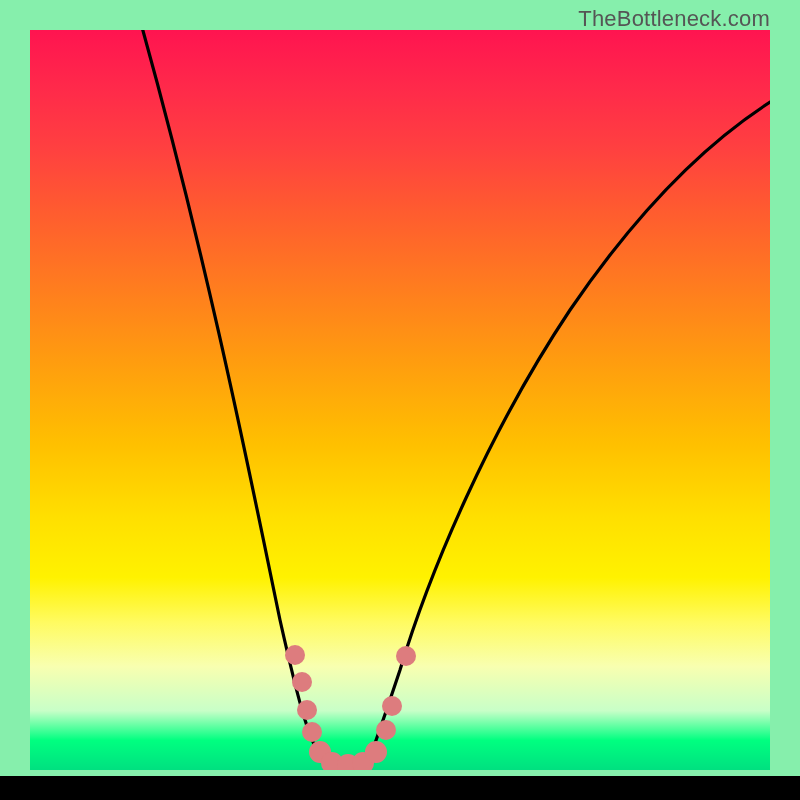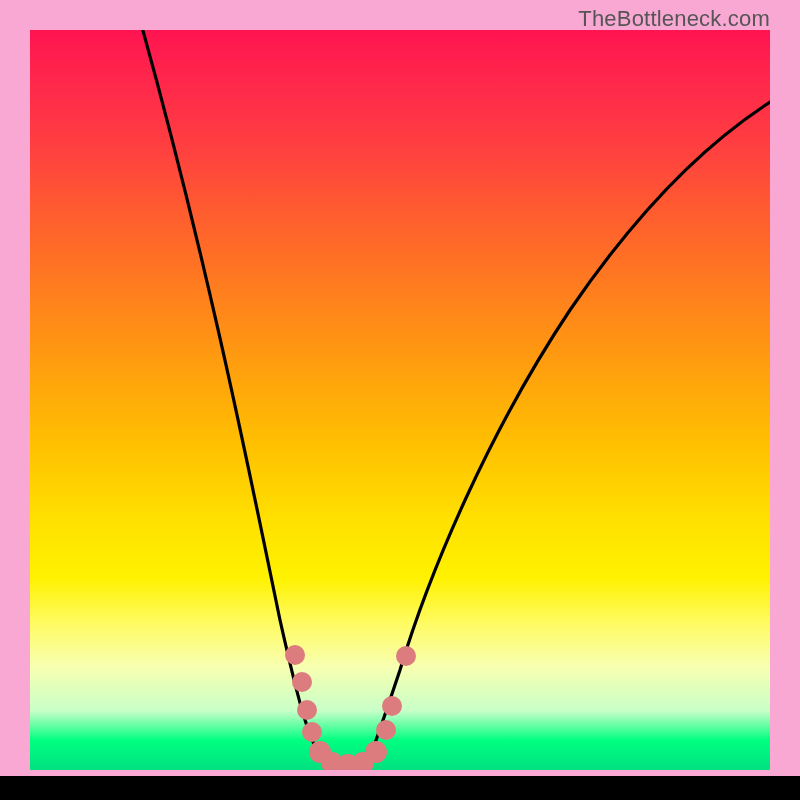--- a/index.html
+++ b/index.html
@@ -10,21 +10,21 @@
     overflow: hidden;
     background: #000;
     font-family: Arial, Helvetica, sans-serif;
   }
   .frame {
     position: absolute;
     top: 0;
     left: 0;
     width: 800px;
     height: 776px;
-    background: #f9a8d4;
+    background: #86efac;
   }
   .plot {
     position: absolute;
     top: 30px;
     left: 30px;
     width: 740px;
     height: 740px;
     overflow: hidden;
   }
   .gradient {

